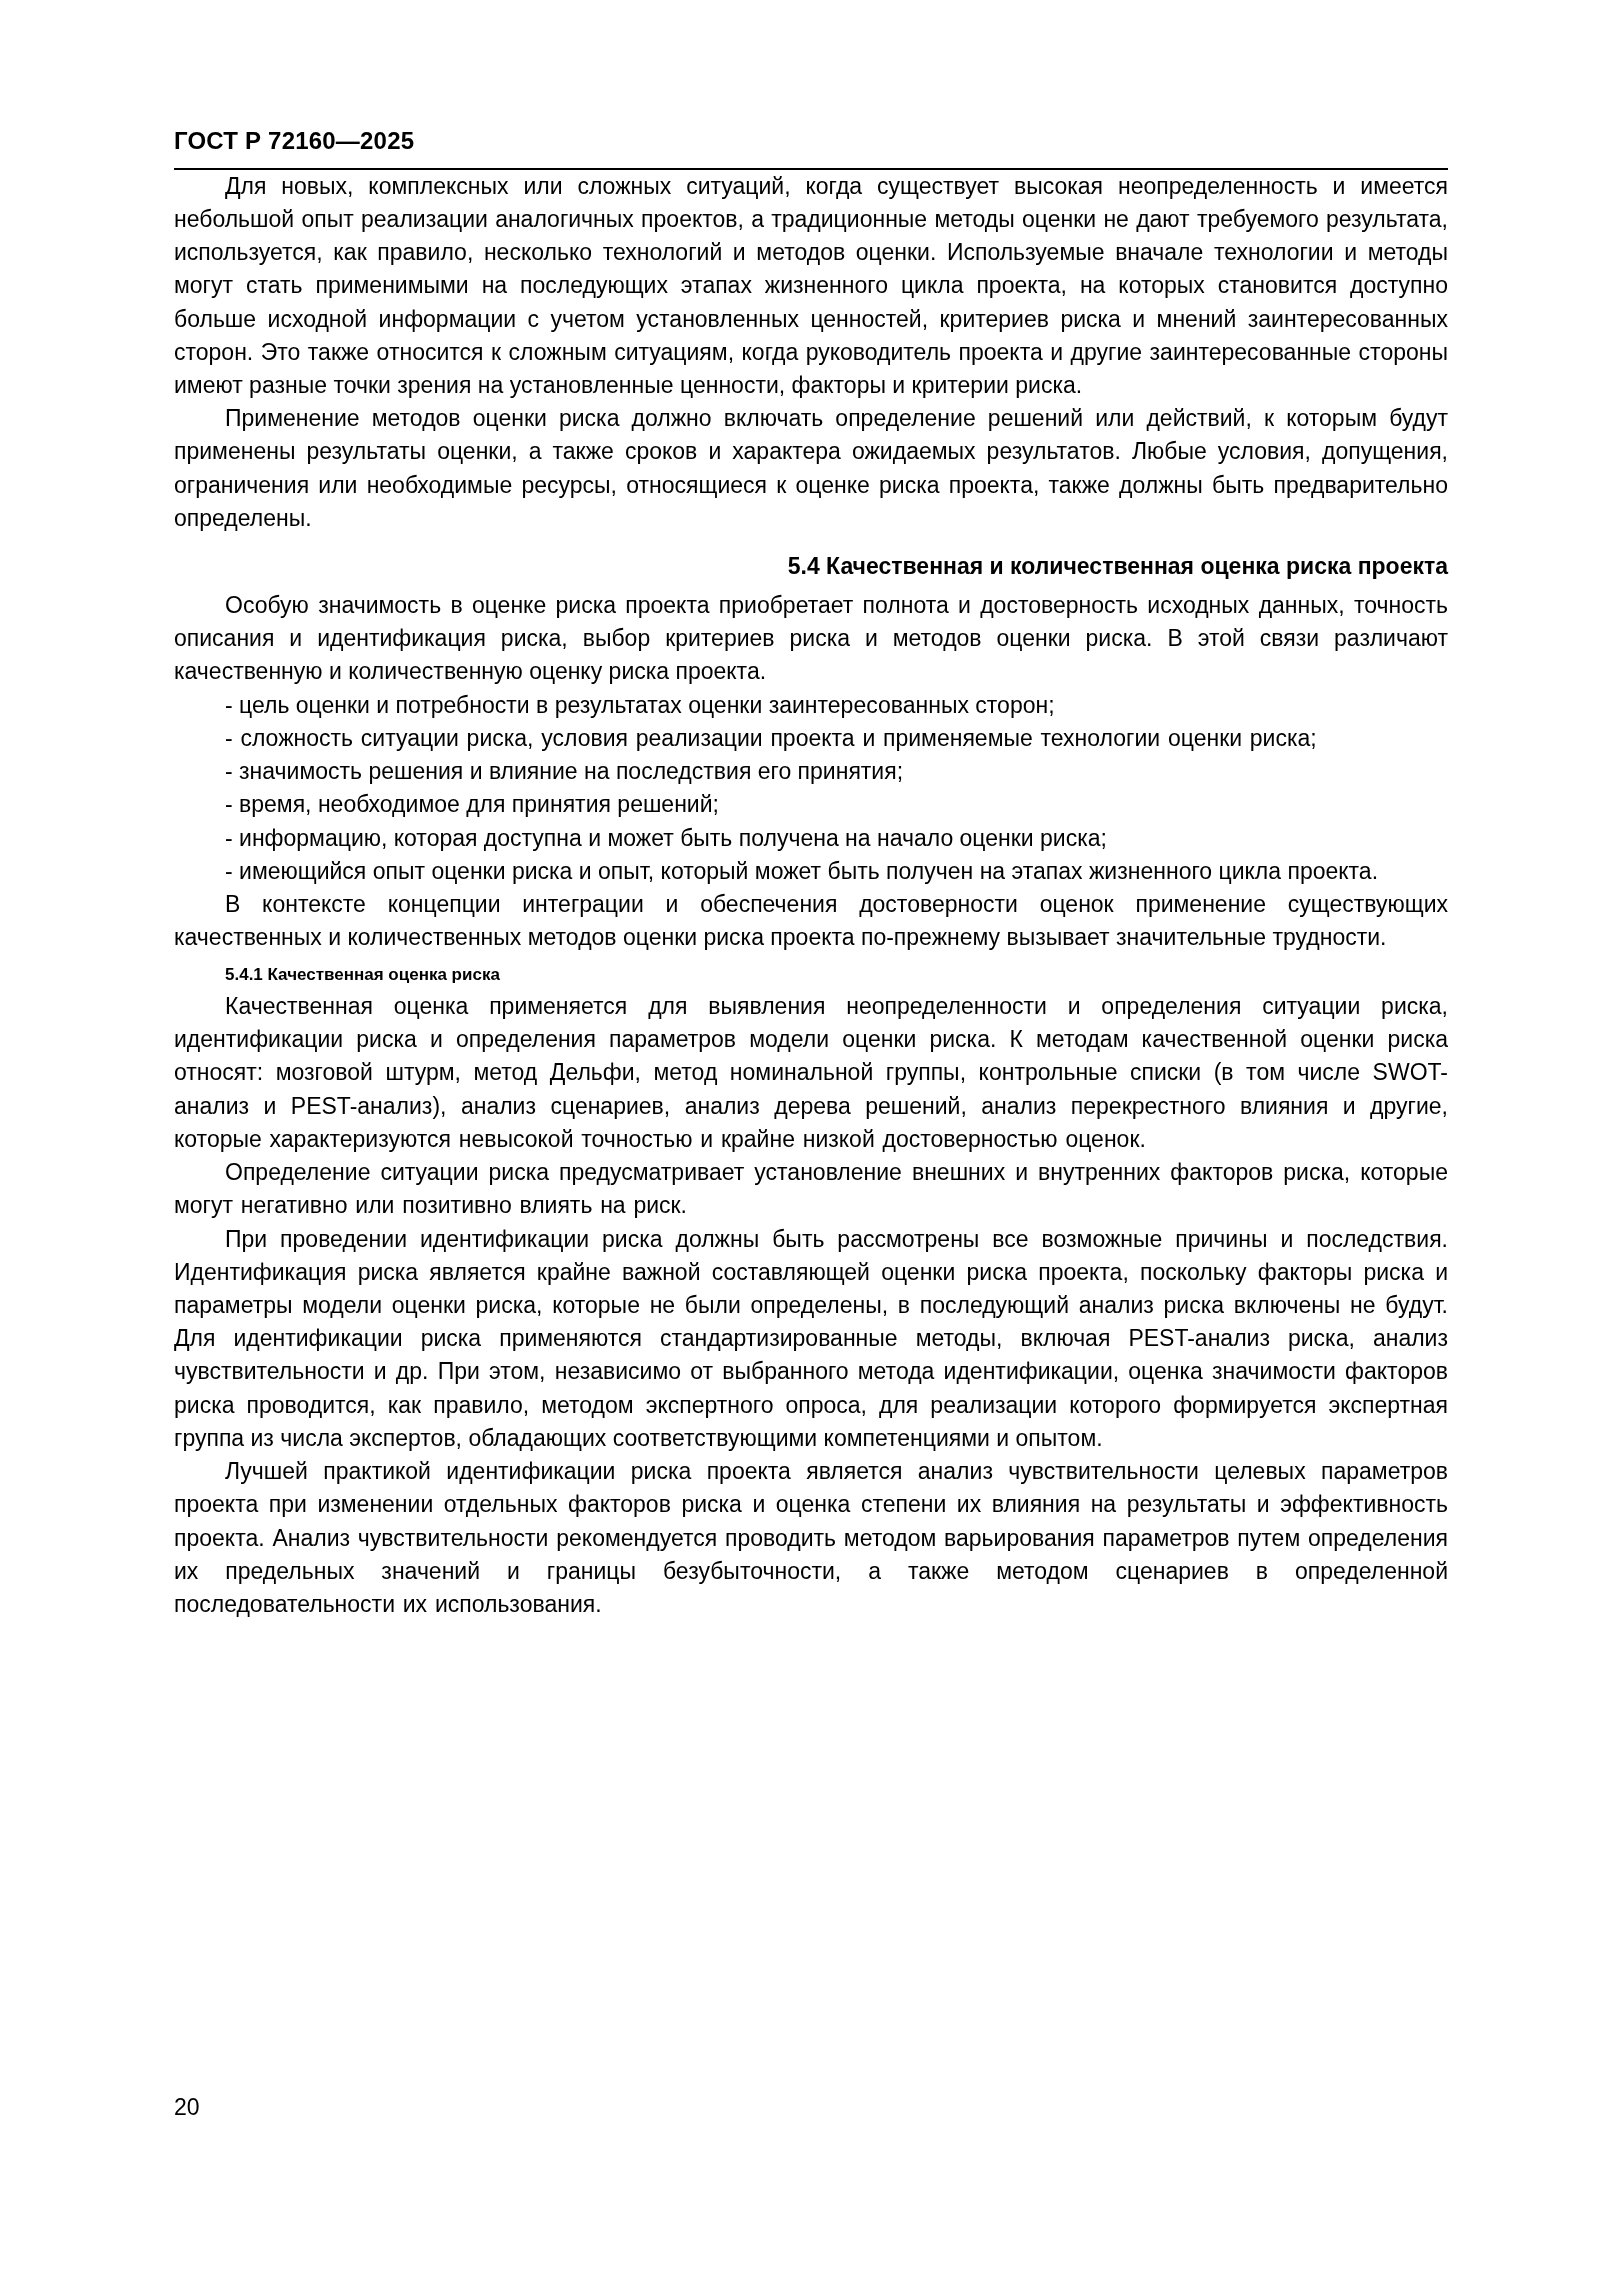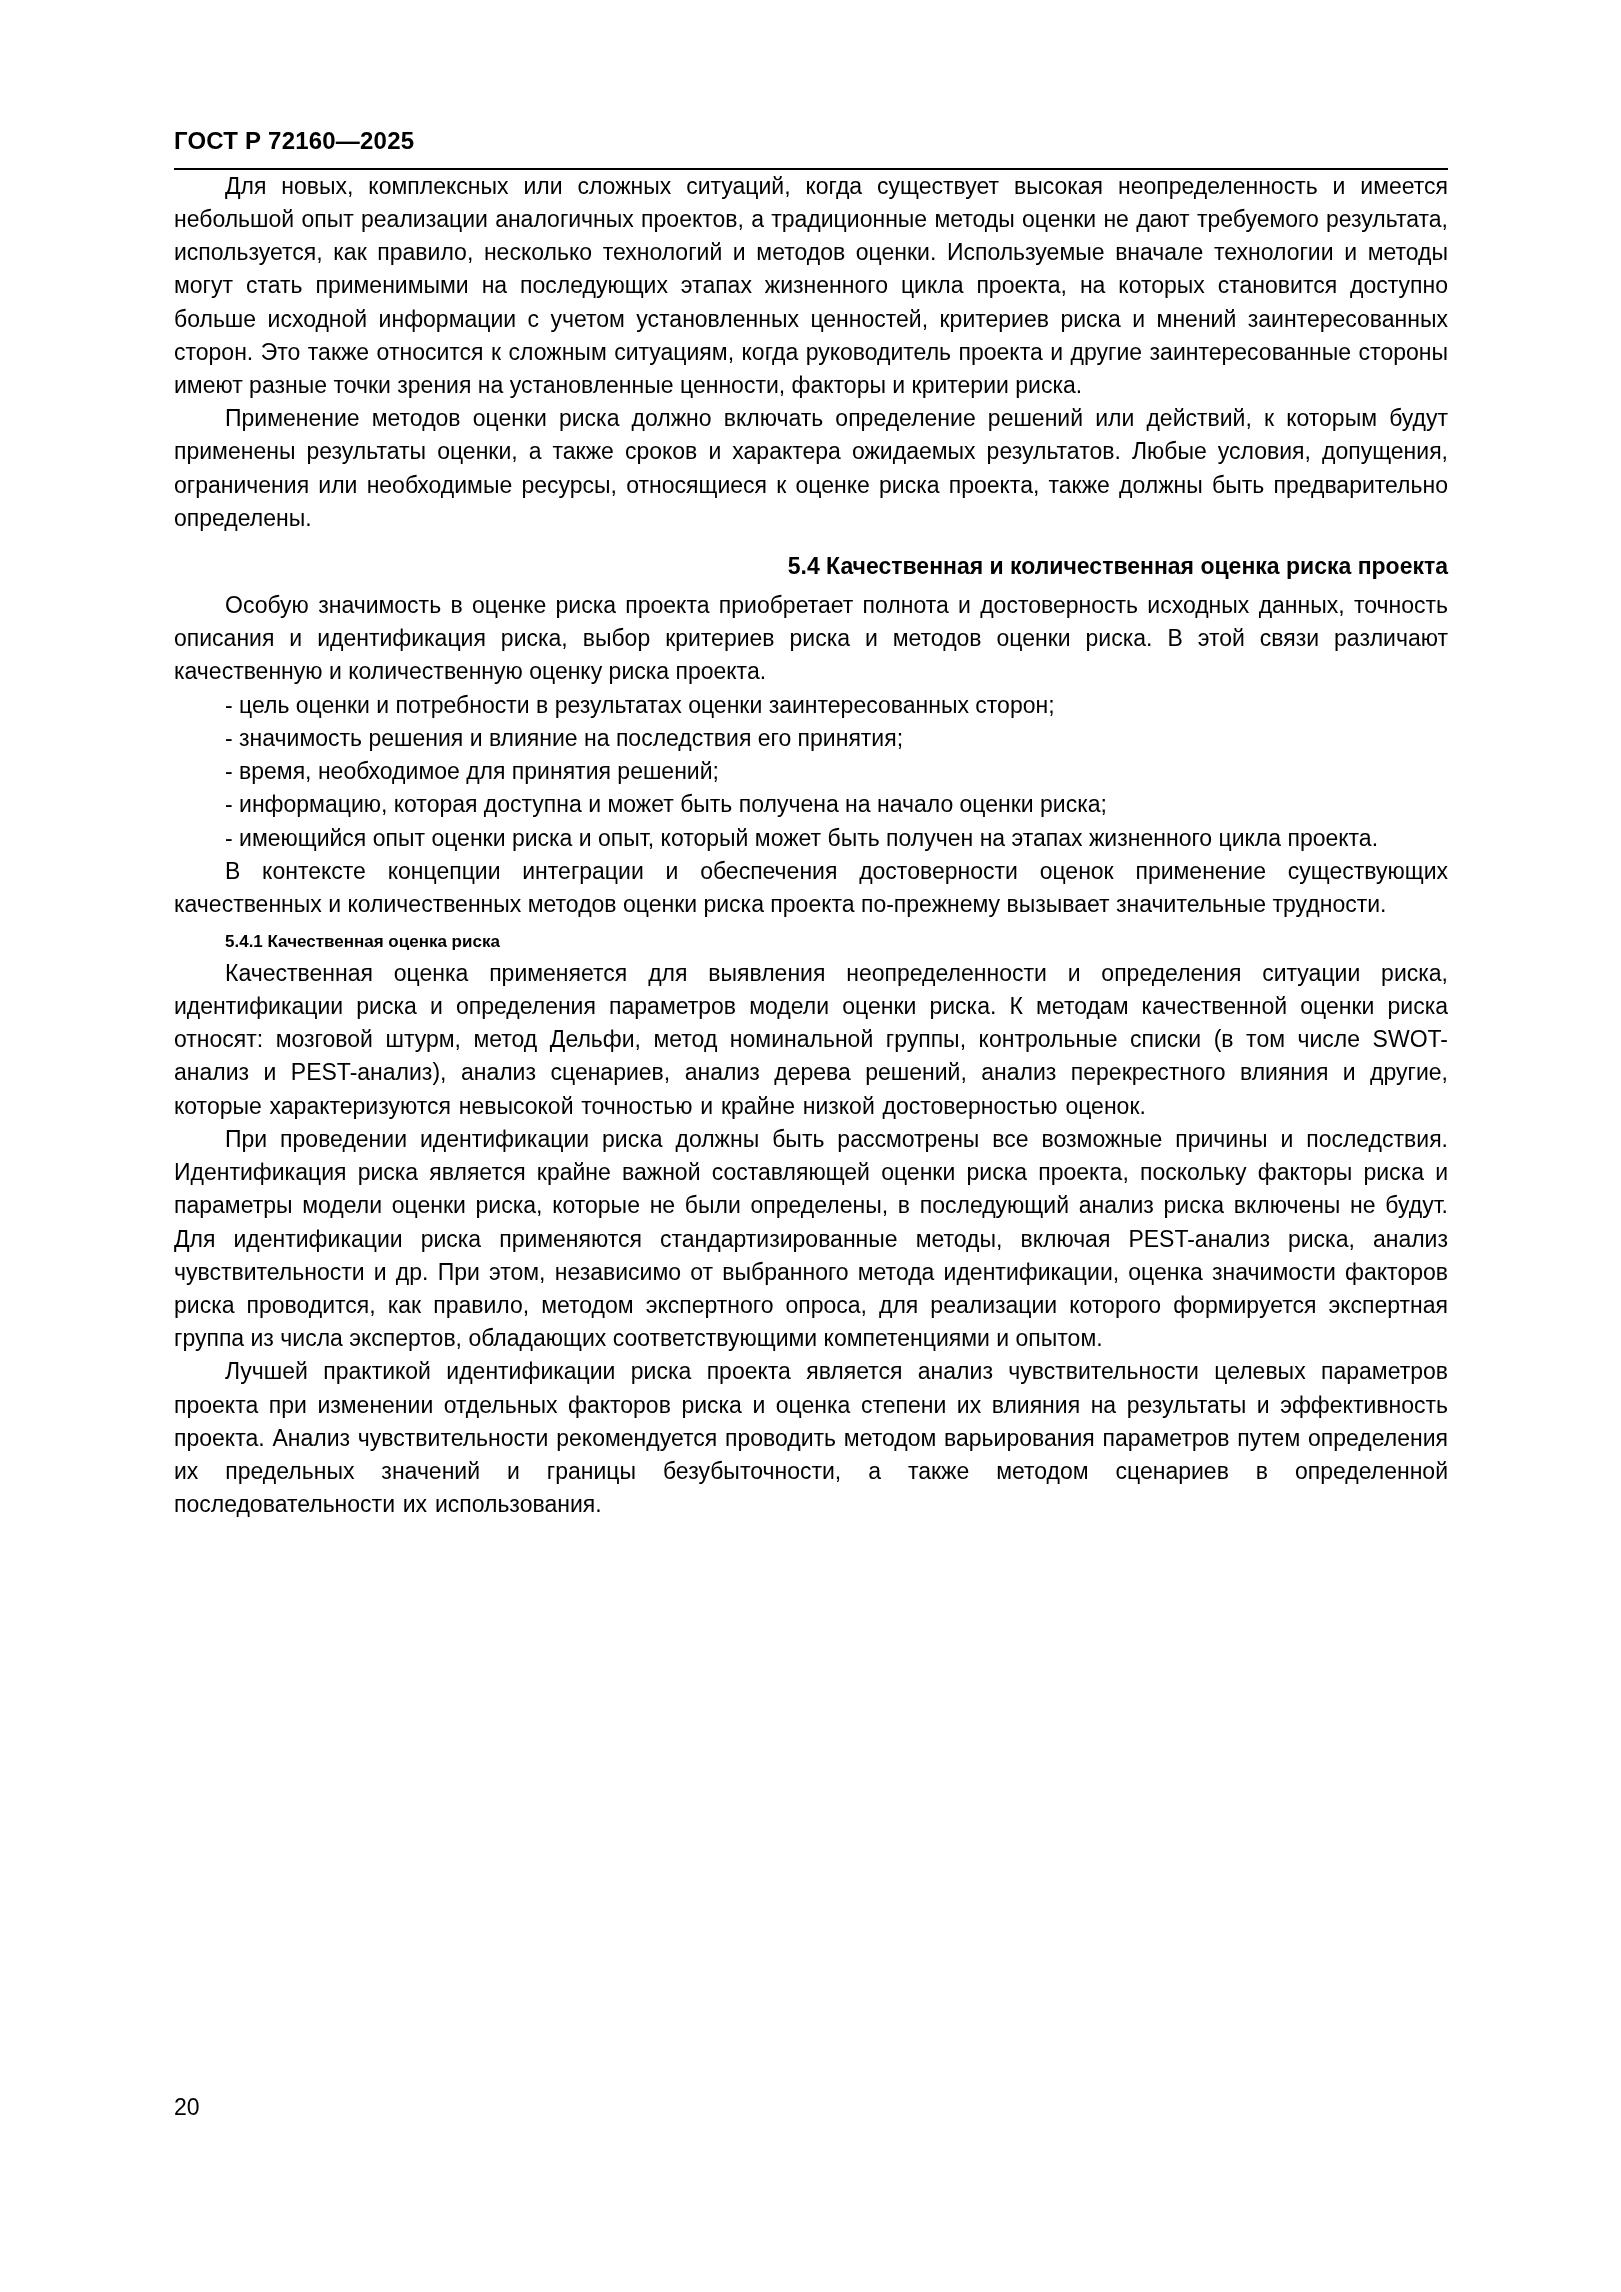--- a/index.html
+++ b/index.html
@@ -102,31 +102,33 @@
       <p class="para">Для новых, комплексных или сложных ситуаций, когда существует высокая неопределенность и имеется небольшой опыт реализации аналогичных проектов, а традиционные методы оценки не дают требуемого результата, используется, как правило, несколько технологий и методов оценки. Используемые вначале технологии и методы могут стать применимыми на последующих этапах жизненного цикла проекта, на которых становится доступно больше исходной информации с учетом установленных ценностей, критериев риска и мнений заинтересованных сторон. Это также относится к сложным ситуациям, когда руководитель проекта и другие заинтересованные стороны имеют разные точки зрения на установленные ценности, факторы и критерии риска.</p>
 
       <p class="para">Применение методов оценки риска должно включать определение решений или действий, к которым будут применены результаты оценки, а также сроков и характера ожидаемых результатов. Любые условия, допущения, ограничения или необходимые ресурсы, относящиеся к оценке риска проекта, также должны быть предварительно определены.</p>
 
       <h3 class="sub-head">5.4 Качественная и количественная оценка риска проекта</h3>
 
       <p class="para">Особую значимость в оценке риска проекта приобретает полнота и достоверность исходных данных, точность описания и идентификация риска, выбор критериев риска и методов оценки риска. В этой связи различают качественную и количественную оценку риска проекта.</p>
 
 
       <p class="list-item">- цель оценки и потребности в результатах оценки заинтересованных сторон;</p>
+      <p class="list-item spaced">- сложность ситуации риска, условия реализации проекта и применяемые технологии оценки риска;</p>
       <p class="list-item">- значимость решения и влияние на последствия его принятия;</p>
       <p class="list-item">- время, необходимое для принятия решений;</p>
       <p class="list-item">- информацию, которая доступна и может быть получена на начало оценки риска;</p>
       <p class="list-item">- имеющийся опыт оценки риска и опыт, который может быть получен на этапах жизненного цикла проекта.</p>
 
       <p class="para">В контексте концепции интеграции и обеспечения достоверности оценок применение существующих качественных и количественных методов оценки риска проекта по-прежнему вызывает значительные трудности.</p>
 
       <h4 class="sub-head-2">5.4.1 Качественная оценка риска</h4>
 
       <p class="para spaced">Качественная оценка применяется для выявления неопределенности и определения ситуации риска, идентификации риска и определения параметров модели оценки риска. К методам качественной оценки риска относят: мозговой штурм, метод Дельфи, метод номинальной группы, контрольные списки (в том числе SWOT-анализ и PEST-анализ), анализ сценариев, анализ дерева решений, анализ перекрестного влияния и другие, которые характеризуются невысокой точностью и крайне низкой достоверностью оценок.</p>
 
+      <p class="para spaced">Определение ситуации риска предусматривает установление внешних и внутренних факторов риска, которые могут негативно или позитивно влиять на риск.</p>
 
       <p class="para">При проведении идентификации риска должны быть рассмотрены все возможные причины и последствия. Идентификация риска является крайне важной составляющей оценки риска проекта, поскольку факторы риска и параметры модели оценки риска, которые не были определены, в последующий анализ риска включены не будут. Для идентификации риска применяются стандартизированные методы, включая PEST-анализ риска, анализ чувствительности и др. При этом, независимо от выбранного метода идентификации, оценка значимости факторов риска проводится, как правило, методом экспертного опроса, для реализации которого формируется экспертная группа из числа экспертов, обладающих соответствующими компетенциями и опытом.</p>
 
       <p class="para spaced">Лучшей практикой идентификации риска проекта является анализ чувствительности целевых параметров проекта при изменении отдельных факторов риска и оценка степени их влияния на результаты и эффективность проекта. Анализ чувствительности рекомендуется проводить методом варьирования параметров путем определения их предельных значений и границы безубыточности, а также методом сценариев в определенной последовательности их использования.</p>
 
 
     </div>
   </div>
 
   <div class="page-number">20</div>

